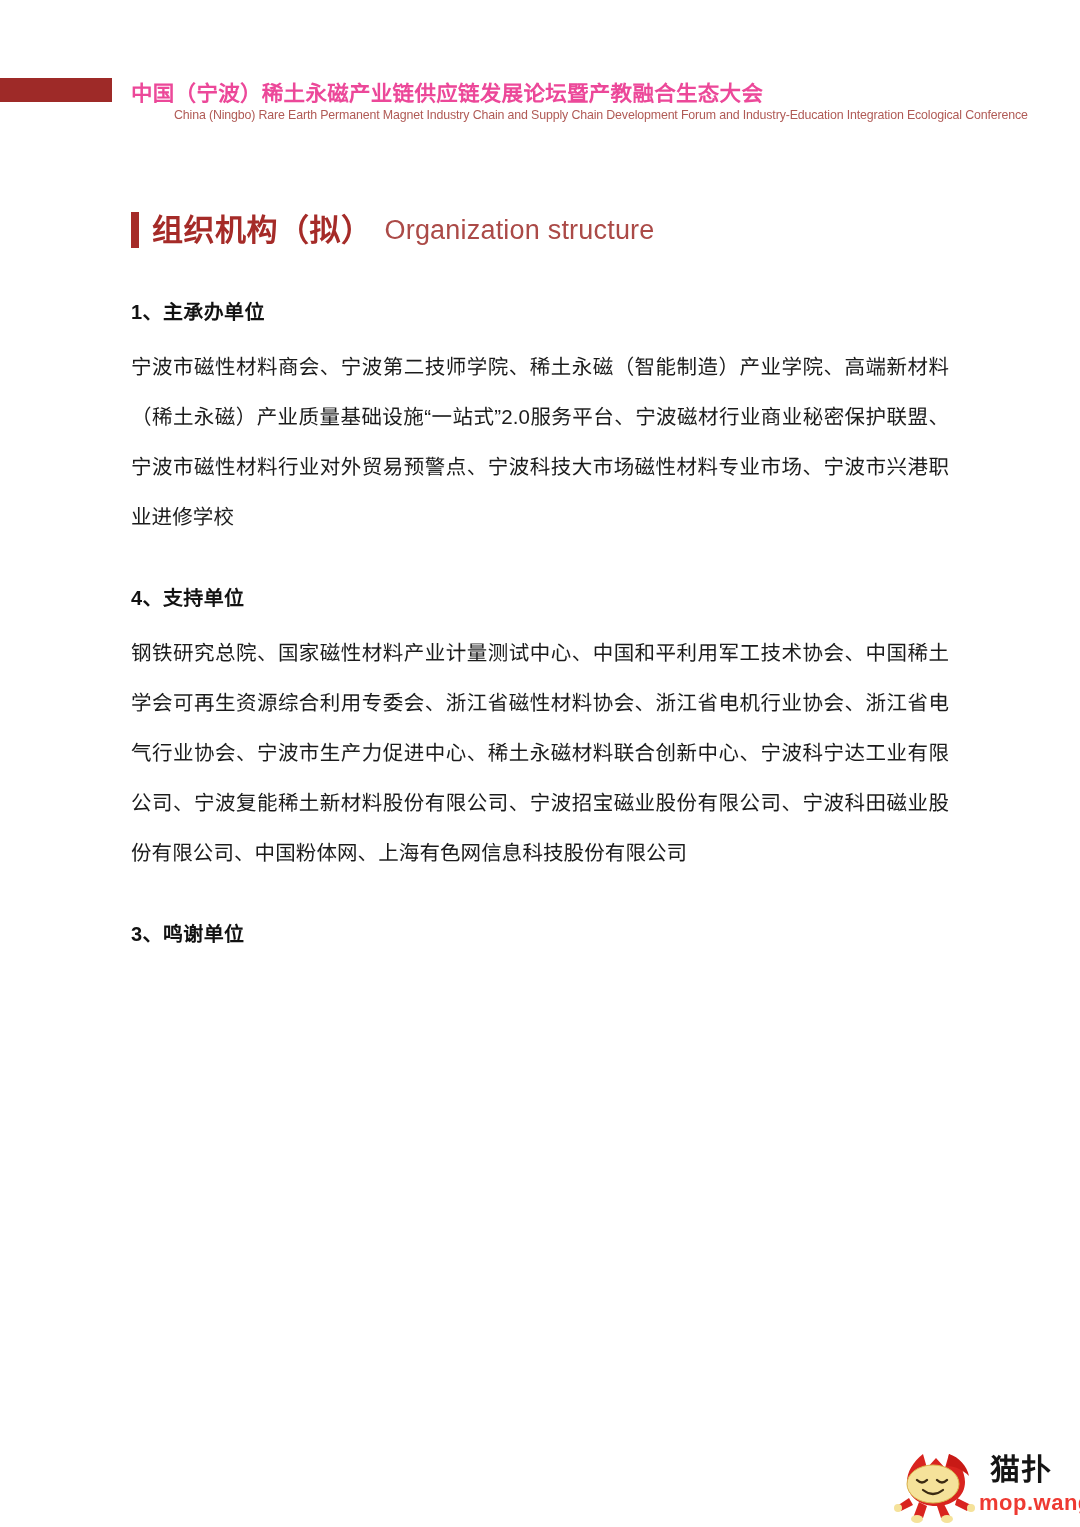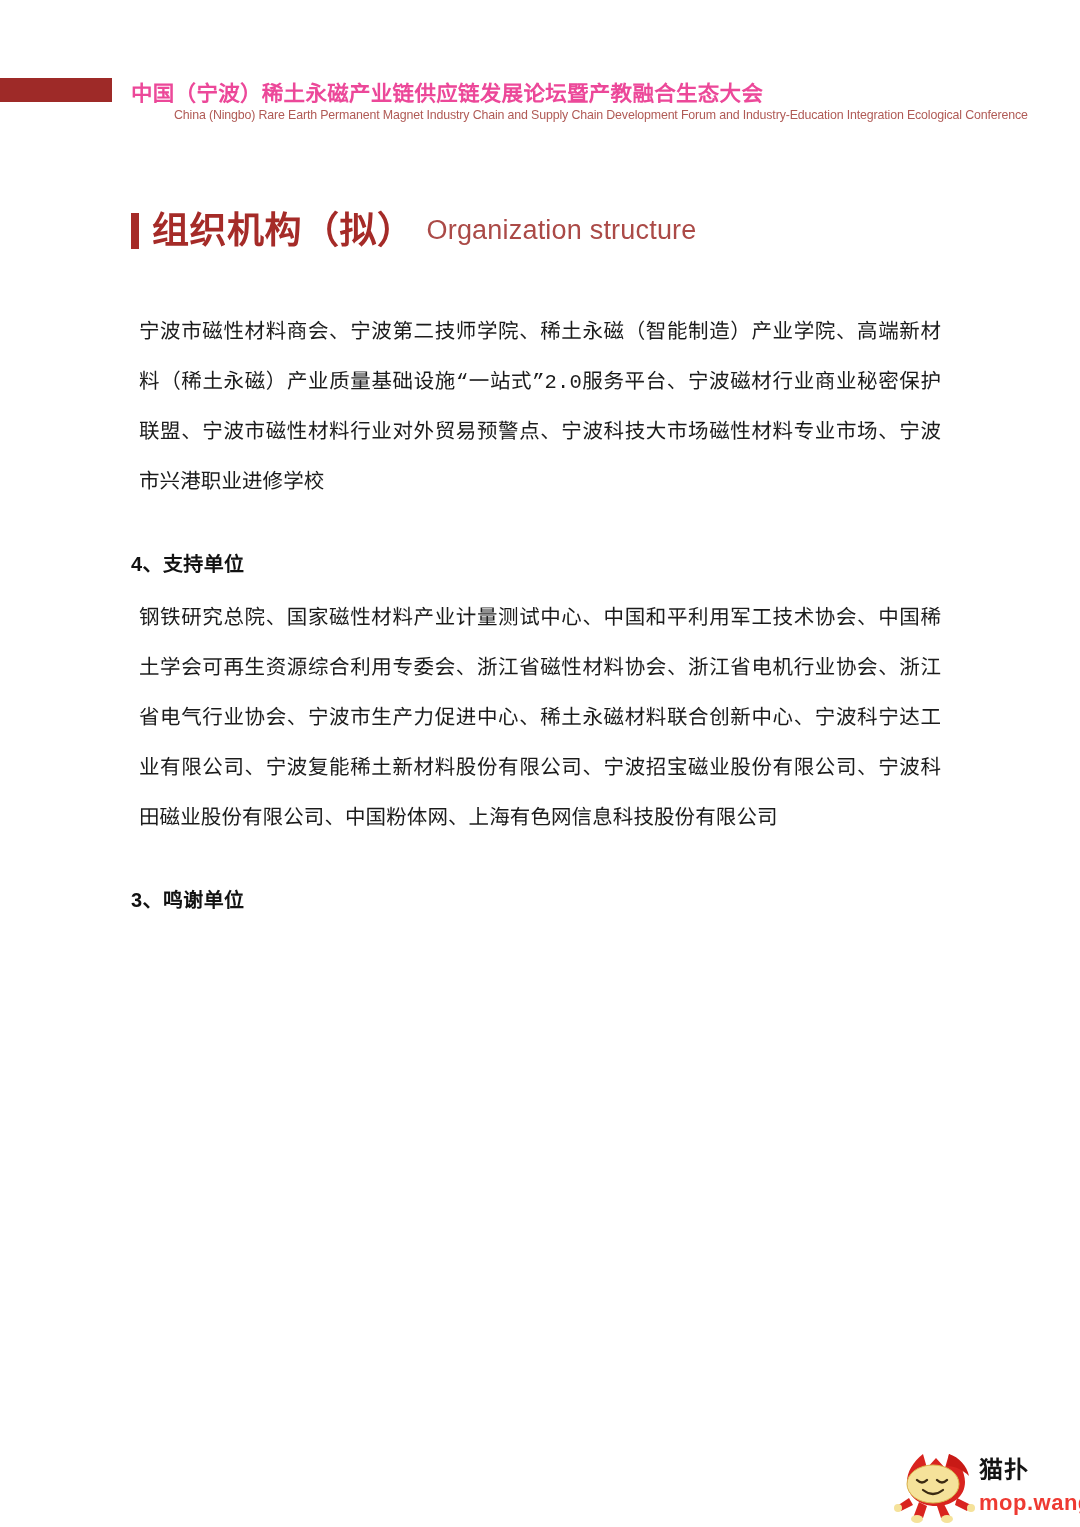--- a/index.html
+++ b/index.html
@@ -63,21 +63,21 @@
     align-items: center;
   }
   .section-title-bar {
     width: 8px;
     height: 36px;
     background: #a52b28;
     margin-right: 13px;
     flex: none;
   }
   .section-title-cn {
-    font-size: 37px;
+    font-size: 31px;
     font-weight: bold;
     color: #a52b28;
     letter-spacing: 0.5px;
     line-height: 1;
   }
   .section-title-en {
     font-size: 27px;
     font-weight: normal;
     color: #ab4a47;
     letter-spacing: 0.2px;
@@ -101,24 +101,23 @@
     color: #121212;
     letter-spacing: 0.4px;
     margin: 0 0 18px 0;
     line-height: 1.2;
   }
   .group-body {
     font-size: 20.5px;
     color: #1b1b1b;
     line-height: 50px;
     letter-spacing: 0.1px;
-    margin: 8px;
+    margin: 0;
     text-align: justify;
     text-justify: inter-ideograph;
-    font-family: Liberation Mono, monospace;
   }
 
   
   .watermark {
     position: absolute;
     left: 893px;
     top: 1448px;
     width: 175px;
     height: 76px;
   }
@@ -136,20 +135,21 @@
 
 <div class="section-title-row">
   <span class="section-title-bar"></span>
   <span class="section-title-cn">组织机构（拟）</span>
   <span class="section-title-en">Organization structure</span>
 </div>
 
 <div class="content">
 
   <div class="group">
+    <h2 class="group-heading">1、主承办单位</h2>
     <p class="group-body">宁波市磁性材料商会、宁波第二技师学院、稀土永磁（智能制造）产业学院、高端新材料（稀土永磁）产业质量基础设施“一站式”2.0服务平台、宁波磁材行业商业秘密保护联盟、宁波市磁性材料行业对外贸易预警点、宁波科技大市场磁性材料专业市场、宁波市兴港职业进修学校</p>
   </div>
 
   <div class="group">
     <h2 class="group-heading">4、支持单位</h2>
     <p class="group-body">钢铁研究总院、国家磁性材料产业计量测试中心、中国和平利用军工技术协会、中国稀土学会可再生资源综合利用专委会、浙江省磁性材料协会、浙江省电机行业协会、浙江省电气行业协会、宁波市生产力促进中心、稀土永磁材料联合创新中心、宁波科宁达工业有限公司、宁波复能稀土新材料股份有限公司、宁波招宝磁业股份有限公司、宁波科田磁业股份有限公司、中国粉体网、上海有色网信息科技股份有限公司</p>
   </div>
 
   <div class="group">
     <h2 class="group-heading">3、鸣谢单位</h2>
@@ -179,17 +179,17 @@
     <path d="M16 50 L4 58 L8 63 L20 57 Z" fill="#d9241f"></path>
     <path d="M64 50 L78 57 L74 63 L62 57 Z" fill="#d9241f"></path>
 
     <circle cx="5" cy="60" r="4" fill="#f5e29a"></circle>
     <circle cx="78" cy="60" r="4" fill="#f5e29a"></circle>
     <ellipse cx="24" cy="71" rx="6" ry="4" fill="#f5e29a"></ellipse>
     <ellipse cx="54" cy="71" rx="6" ry="4" fill="#f5e29a"></ellipse>
   </svg>
 
   <div class="wm-text">
-    <div style="font-size:24px;font-weight:bold;color:#141414;letter-spacing:1px;line-height:40px;">猫扑</div>
+    <div style="font-size:30px;font-weight:bold;color:#141414;letter-spacing:1px;line-height:40px;margin-left:11px;">猫扑</div>
     <div style="font-size:22px;font-weight:bold;color:#ee3a32;letter-spacing:0.5px;line-height:26px;">mop.wang</div>
   </div>
 
 </div>
 
 </body></html>

